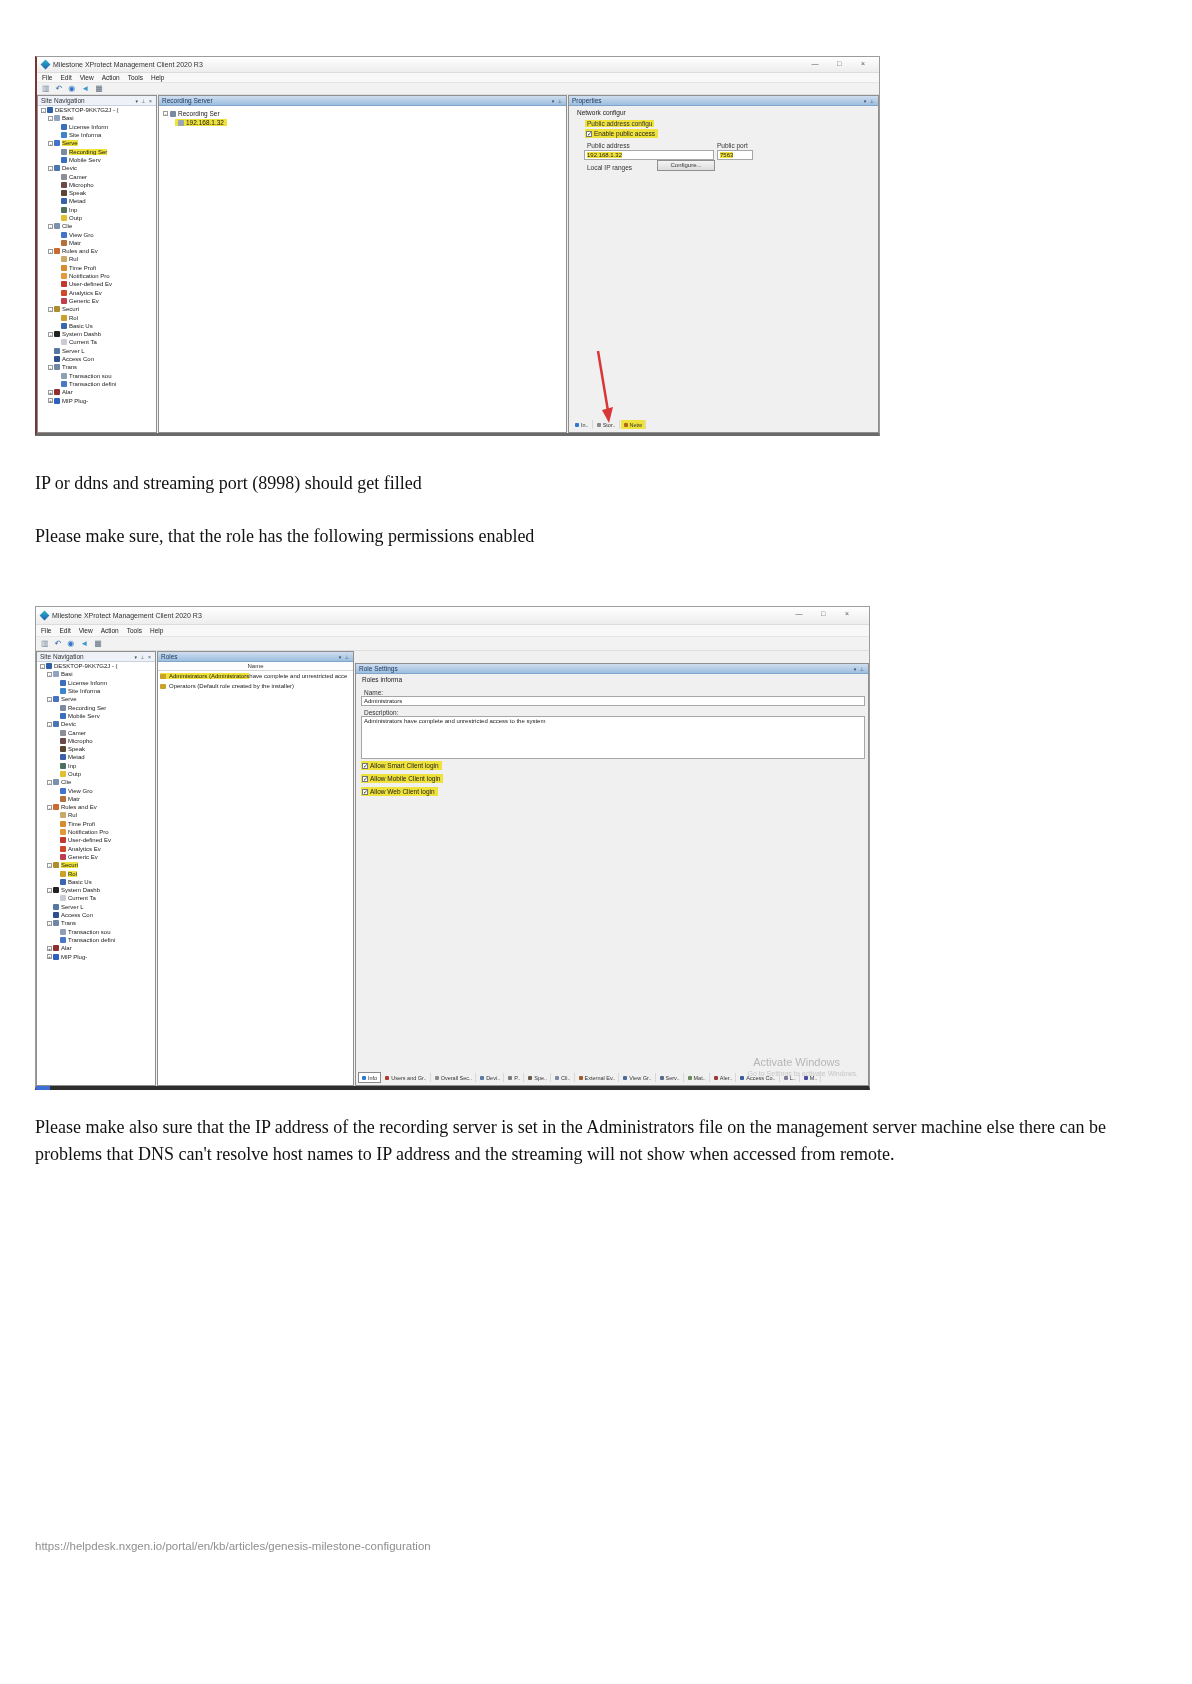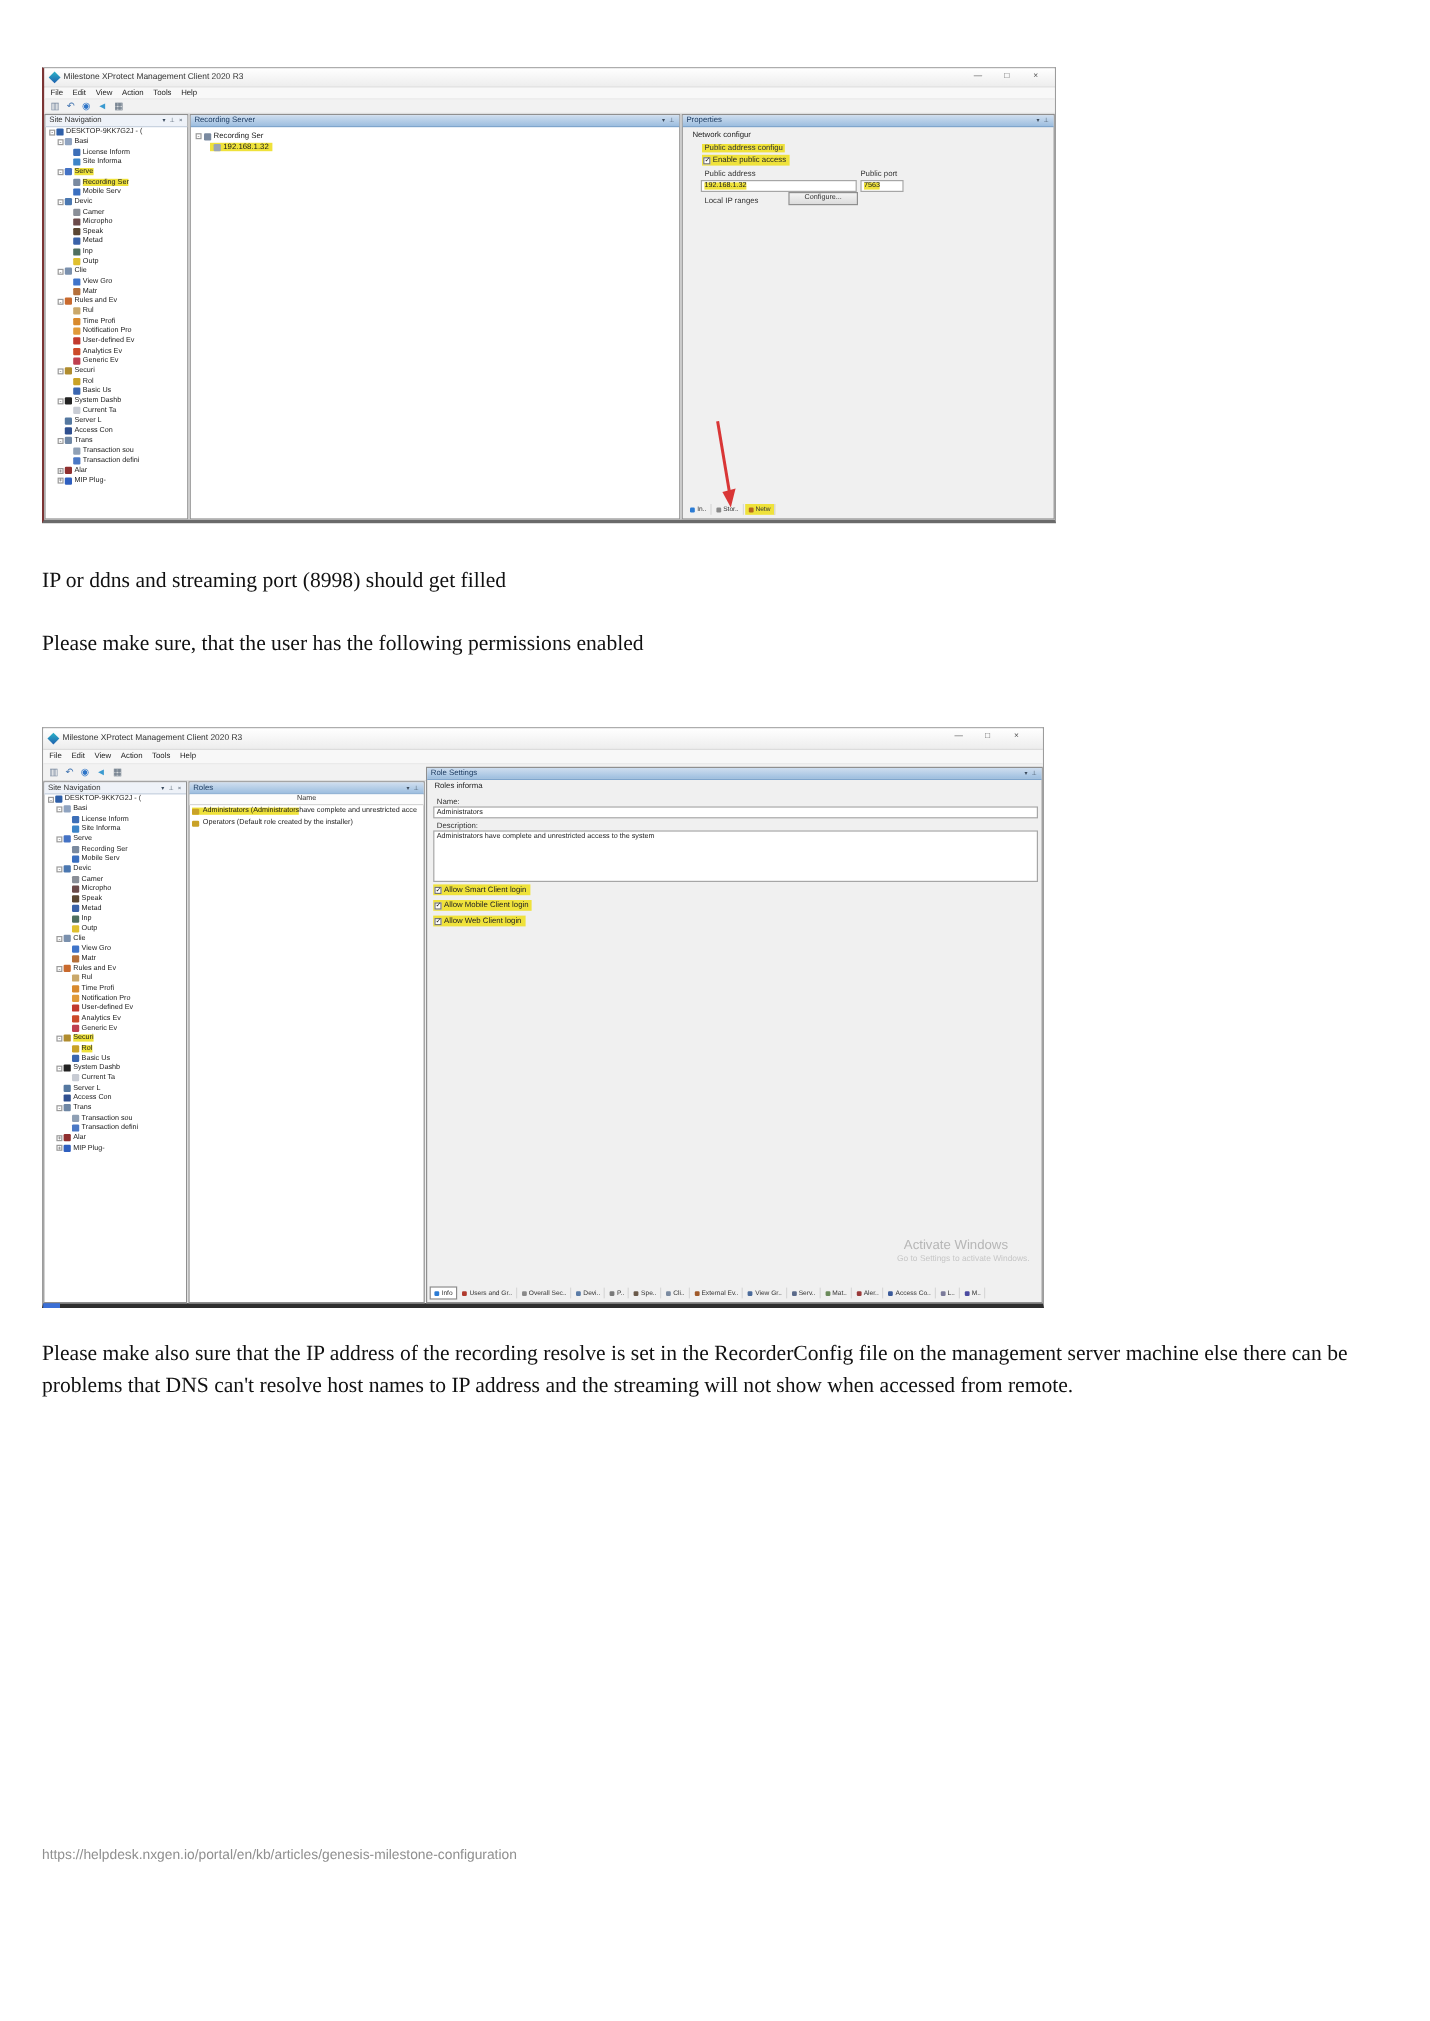--- a/index.html
+++ b/index.html
@@ -378,21 +378,21 @@
       </div>
   </div>
 
   <svg class="arrow-svg" viewBox="0 0 50 80">
     <line x1="16" y1="2" x2="26" y2="62" stroke="#d93636" stroke-width="2.5"></line>
     <polygon points="31,58 20,61 27,74" fill="#d93636"></polygon>
   </svg>
 </div>
 
 <div class="doc-p" style="top:470px;width:900px">IP or ddns and streaming port (8998) should get filled</div>
-<div class="doc-p" style="top:523px;width:900px">Please make sure, that the user has the following permissions enabled</div>
+<div class="doc-p" style="top:523px;width:900px">Please make sure, that the role has the following permissions enabled</div>
 
 <div class="win" id="win2">
   <div class="titlebar">
     <span class="diamond"></span>
     <span class="title">Milestone XProtect Management Client 2020 R3</span>
     <span class="wctrl" style="right:62px">—</span>
     <span class="wctrl" style="right:38px">□</span>
     <span class="wctrl" style="right:14px">×</span>
   </div>
   <div class="menubar">
@@ -657,21 +657,21 @@
         <div class="role-row">
           <span class="role-hl">
             <span class="key-ico"></span>
             <span></span>
           </span>
           <span>Operators (Default role created by the installer)</span>
         </div>
       </div>
   </div>
 
-  <div class="panel" style="left:319px;top:32px;right:0;background:#f0f0f0">
+  <div class="panel" style="left:319px;top:56px;right:0;background:#f0f0f0">
     <div class="phdr">
       <span>Role Settings</span>
       <span class="dock">▾ ⊥</span>
     </div>
     <div class="lbl" style="left:6px;top:12px;color:#222">Roles informa</div>
     <div class="lbl" style="left:8px;top:25px">Name:</div>
     <div class="field" style="left:5px;top:32px;width:504px;height:10px">Administrators</div>
     <div class="lbl" style="left:8px;top:45px">Description:</div>
     <div class="field" style="left:5px;top:52px;width:504px;height:43px">Administrators have complete and unrestricted access to the system</div>
     <div>
@@ -767,14 +767,14 @@
 
         <div class="tab">
           <span class="ti" style="background: rgb(74, 74, 160);"></span>
           <span>M..</span>
         </div>
       </div>
   </div>
   <div class="hthumb"></div>
 </div>
 
-<div class="doc-p" style="top:1114px;width:1125px">Please make also sure that the IP address of the recording resolve is set in the RecorderConfig file on the management server machine else there can be problems that DNS can't resolve host names to IP address and the streaming will not show when accessed from remote.</div>
+<div class="doc-p" style="top:1114px;width:1125px">Please make also sure that the IP address of the recording server is set in the Administrators file on the management server machine else there can be problems that DNS can't resolve host names to IP address and the streaming will not show when accessed from remote.</div>
 <div class="footer-url">https://helpdesk.nxgen.io/portal/en/kb/articles/genesis-milestone-configuration</div>
 
 </body></html>

